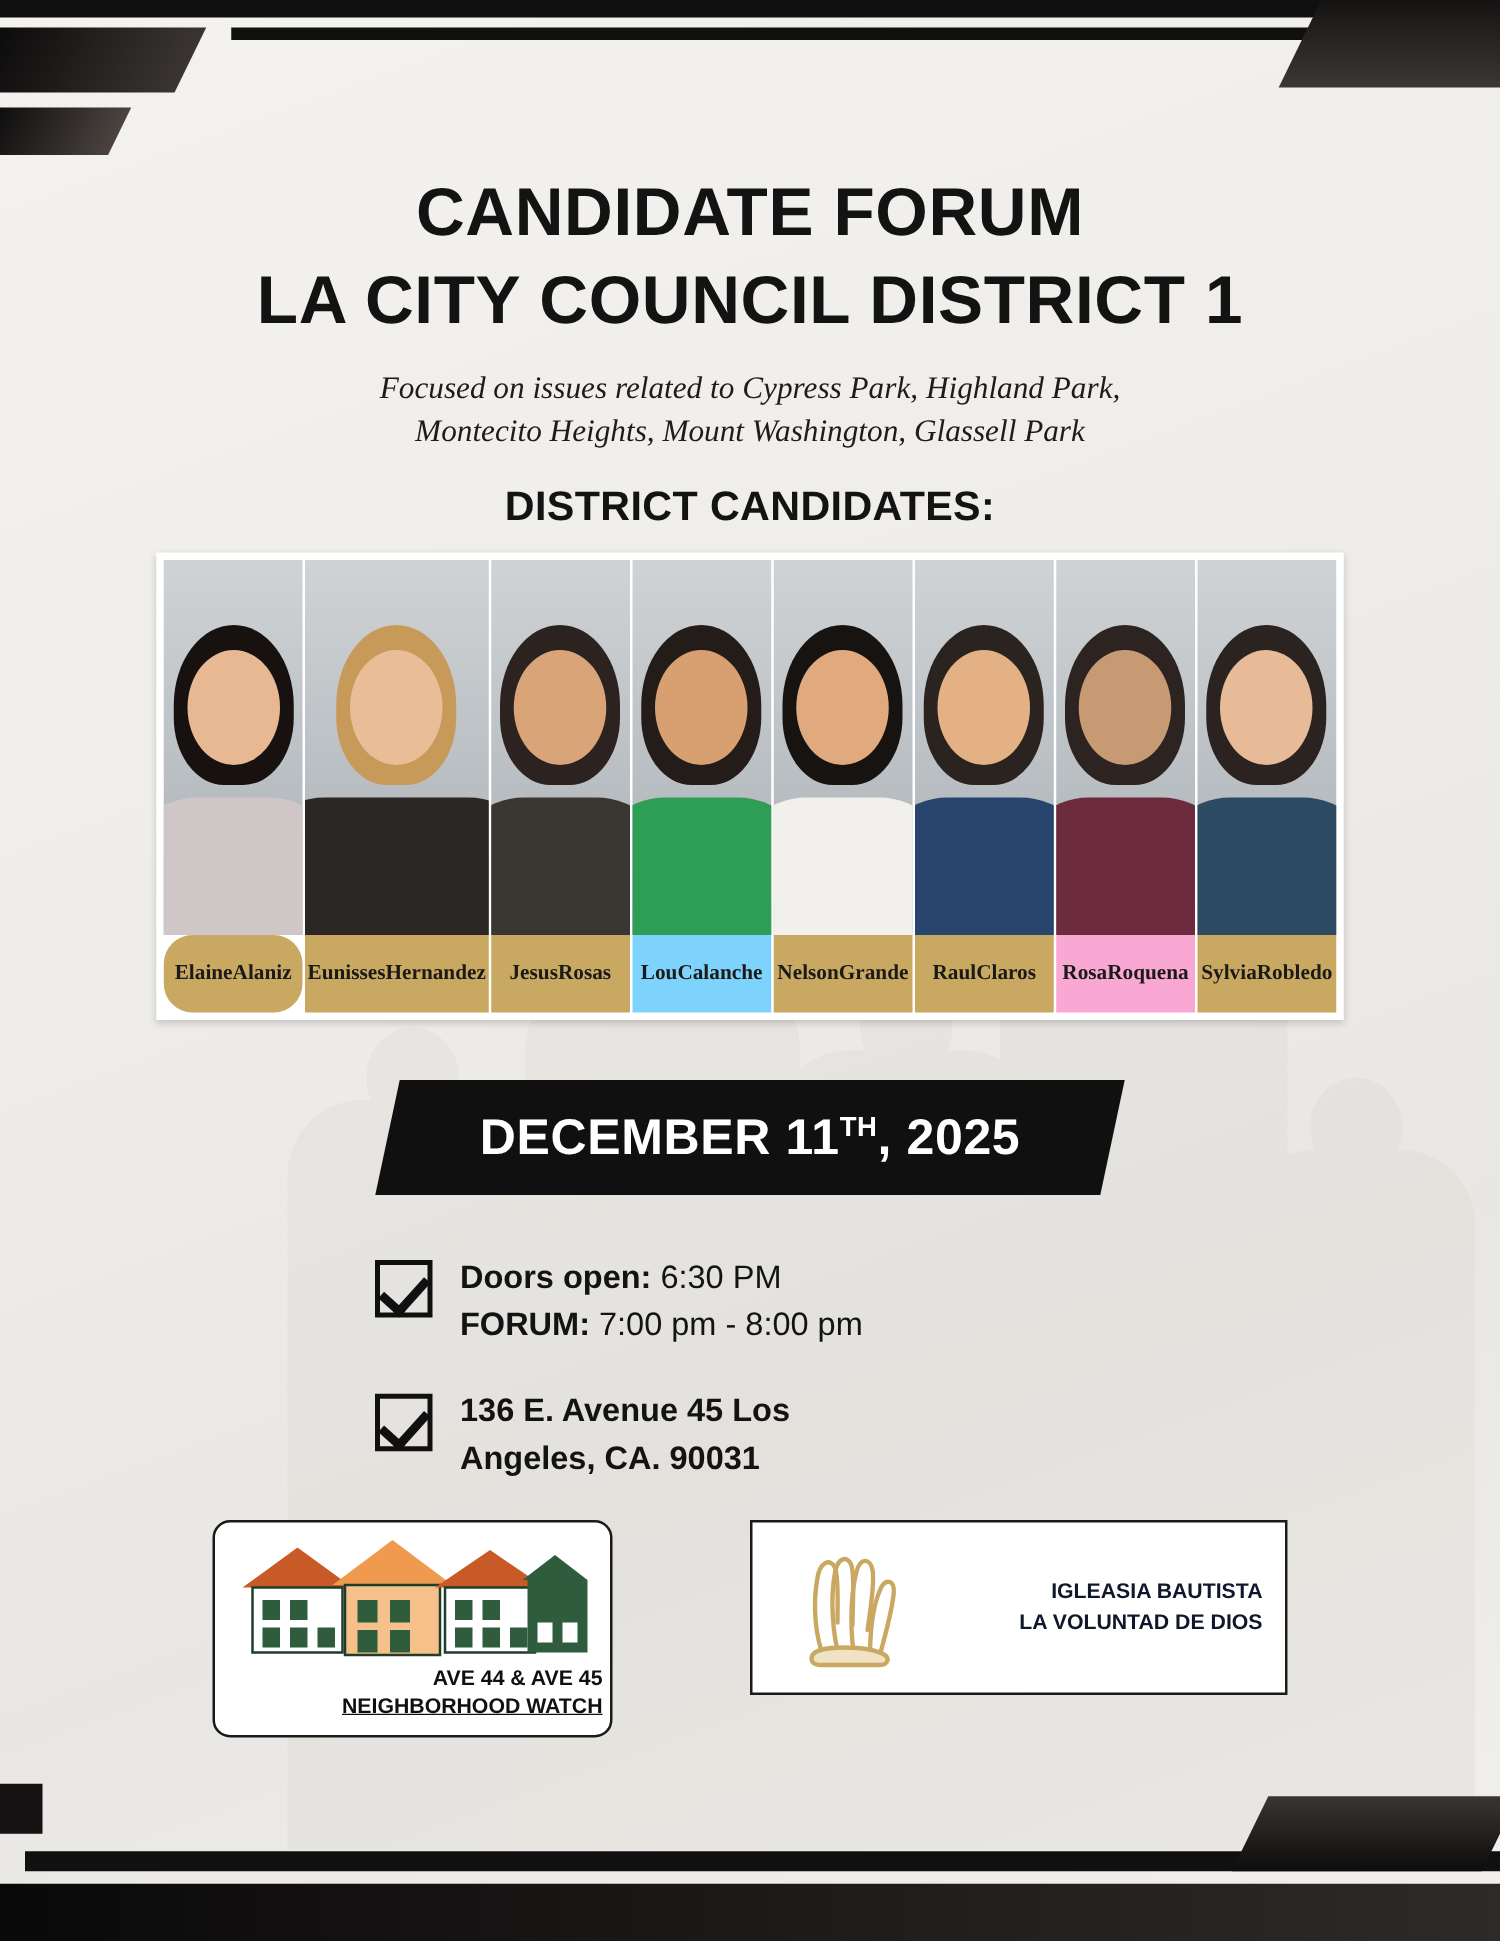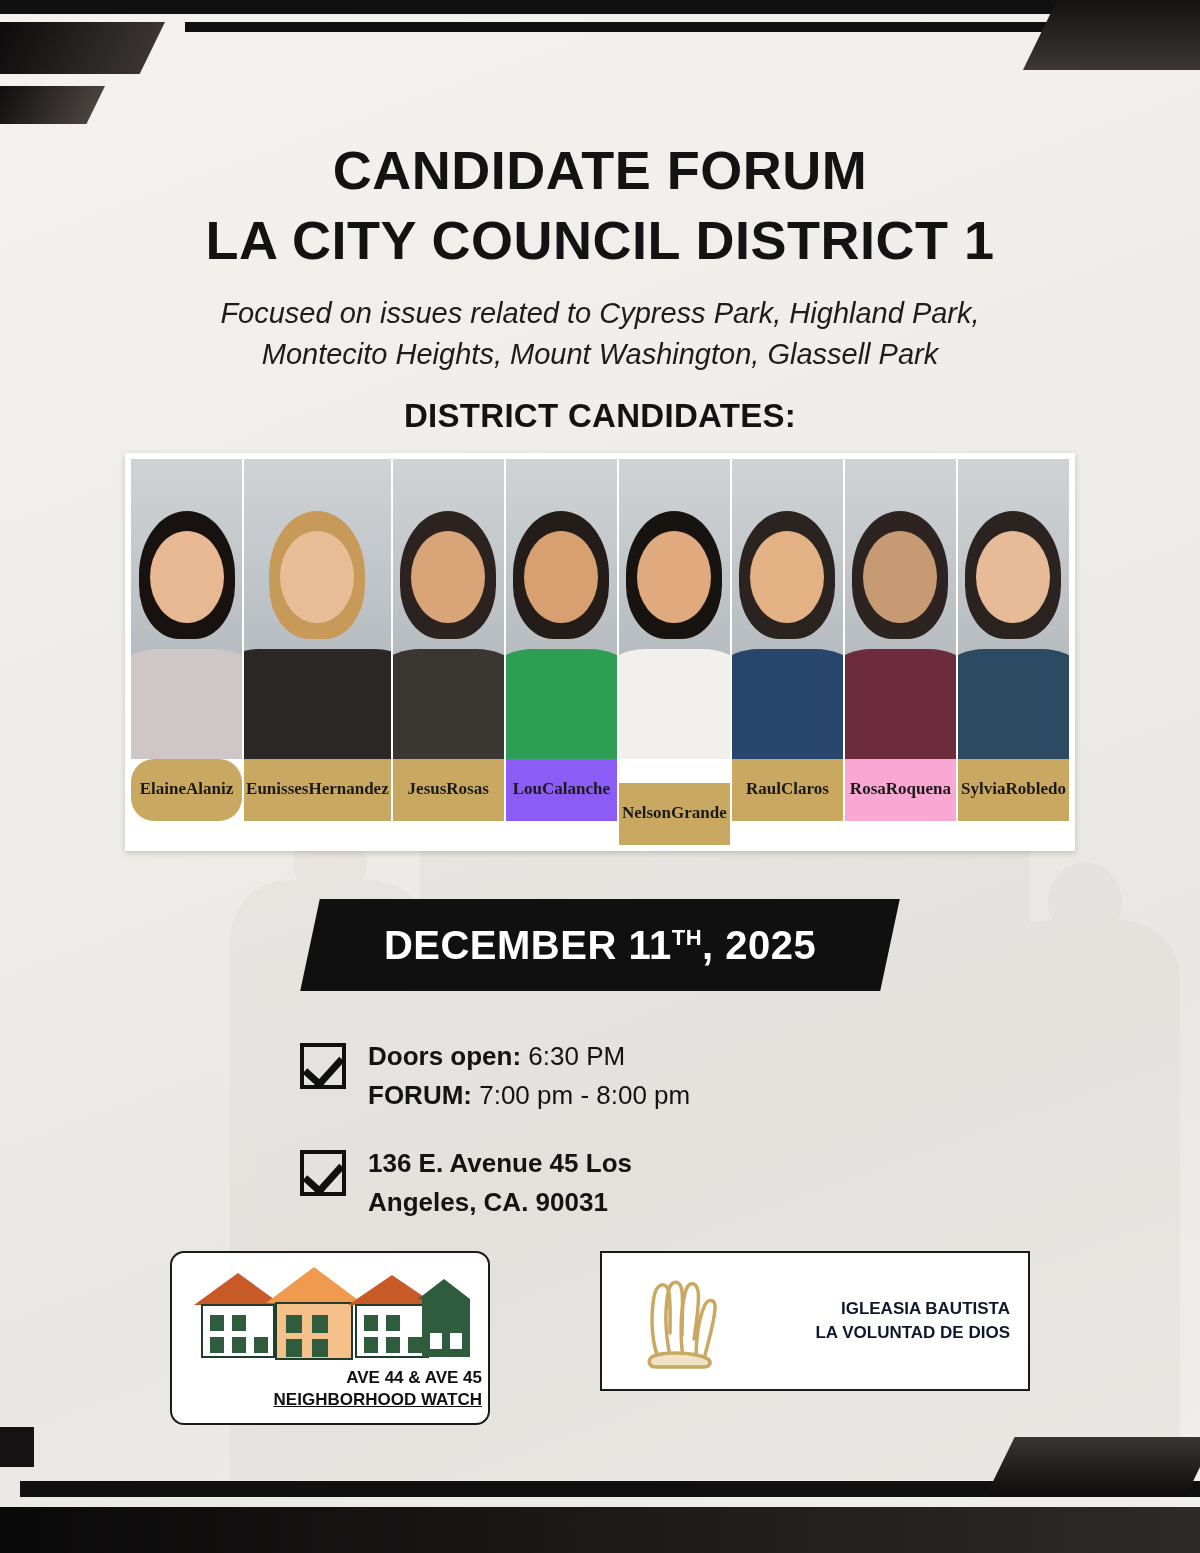--- a/index.html
+++ b/index.html
@@ -71,25 +71,25 @@
   .title-2 {
     font-size: 54px;
     font-weight: bold;
     letter-spacing: 0.5px;
     color: #141313;
     line-height: 1.12;
     margin-top: 10px;
   }
   .subtitle {
     margin-top: 22px;
-    font-size: 29px;
+    font-size: 25px;
     font-style: italic;
     color: #1d1c1b;
     line-height: 1.42;
-    font-family: Liberation Sans, sans-serif;
+    font-family: Liberation Serif, serif;
   }
   .invited {
     margin-top: 22px;
     font-size: 33px;
     font-weight: bold;
     color: #141313;
     letter-spacing: 0.3px;
   }
 
   
@@ -336,33 +336,33 @@
               <br>
               <span>Rosas</span>
             </div>
           </div>
           <div class="cand">
             <div class="photo" style="background: linear-gradient(rgb(207, 211, 214) 0%, rgb(185, 190, 194) 60%, rgb(169, 174, 178) 100%);">
               <div class="body" style="background: rgb(47, 158, 85);"></div>
               <div class="hair" style="background: rgb(36, 28, 24); width: 96px; height: 128px; top: 52px;"></div>
               <div class="face" style="background: rgb(216, 160, 113); width: 74px; height: 92px; top: 72px;"></div>
             </div>
-            <div class="namebox" style="background: #8b5cf6;">
+            <div class="namebox" style="background: #7dd3fc;">
               <span>Lou</span>
               <br>
               <span>Calanche</span>
             </div>
           </div>
           <div class="cand">
             <div class="photo" style="background: linear-gradient(rgb(207, 211, 214) 0%, rgb(185, 190, 194) 60%, rgb(169, 174, 178) 100%);">
               <div class="body" style="background: rgb(242, 240, 236);"></div>
               <div class="hair" style="background: rgb(23, 19, 16); width: 96px; height: 128px; top: 52px;"></div>
               <div class="face" style="background: rgb(224, 170, 126); width: 74px; height: 92px; top: 72px;"></div>
             </div>
-            <div class="namebox" style="background: rgb(201, 169, 97); margin-top: 24px;">
+            <div class="namebox" style="background: rgb(201, 169, 97);">
               <span>Nelson</span>
               <br>
               <span>Grande</span>
             </div>
           </div>
           <div class="cand">
             <div class="photo" style="background: linear-gradient(rgb(207, 211, 214) 0%, rgb(185, 190, 194) 60%, rgb(169, 174, 178) 100%);">
               <div class="body" style="background: rgb(40, 69, 110);"></div>
               <div class="hair" style="background: rgb(42, 35, 32); width: 96px; height: 128px; top: 52px;"></div>
               <div class="face" style="background: rgb(227, 177, 132); width: 74px; height: 92px; top: 72px;"></div>

